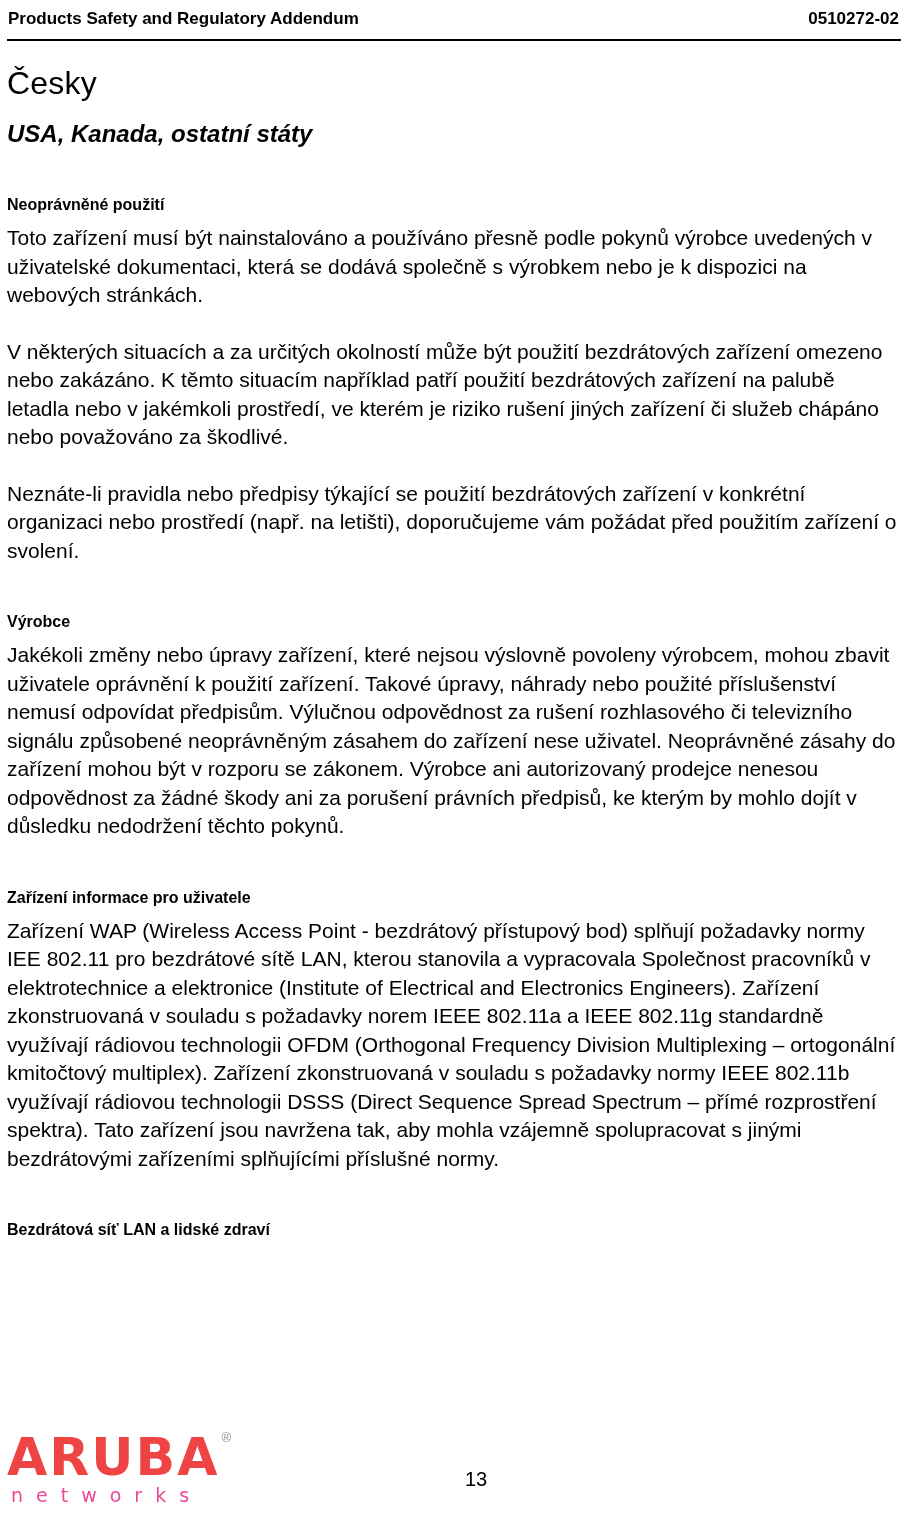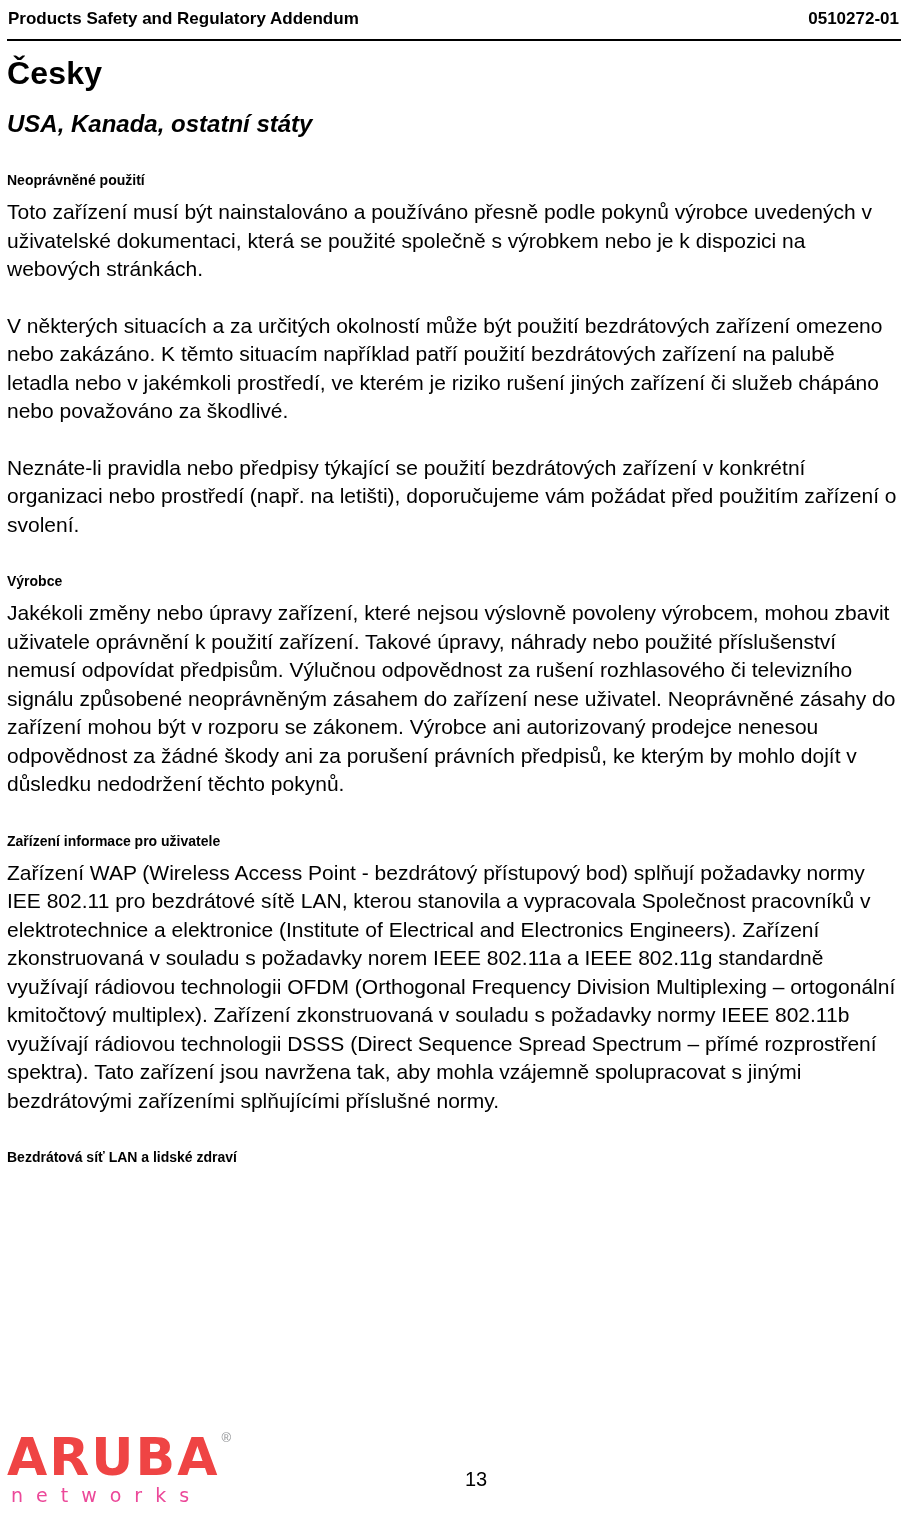--- a/index.html
+++ b/index.html
@@ -21,34 +21,34 @@
     justify-content: space-between;
     align-items: flex-start;
     font-size: 17px;
     font-weight: bold;
     padding: 3px 2px 10px 1px;
     border-bottom: 2px solid #000;
     gap: 20px;
   }
   h1.lang-title {
     font-size: 32px;
-    font-weight: bold;
-    margin: 14px 0 8px 0;
+    font-weight: normal;
+    margin: 24px 0 8px 0;
     letter-spacing: 0.2px;
   }
   h2.region-title {
     font-size: 24px;
     font-weight: bold;
     font-style: italic;
     margin: 18px 0 22px 0;
   }
   h3.section-heading {
-    font-size: 14px;
+    font-size: 16px;
     font-weight: bold;
-    margin: 34px 0 10px 0;
+    margin: 48px 0 10px 0;
   }
   p.body-par {
     font-size: 21px;
     line-height: 28.5px;
     margin: 0 0 28px 0;
   }
   .footer-logo {
     position: absolute;
     left: 7px;
     bottom: 8px;
@@ -85,30 +85,30 @@
     padding-left: 41px;
   }
 </style>
 </head>
 <body>
 
 <div class="page">
 
   <div class="header-row">
     <span>Products Safety and Regulatory Addendum</span>
-    <span>0510272-01</span>
+    <span>0510272-02</span>
   </div>
 
   <h1 class="lang-title">Česky</h1>
 
   <h2 class="region-title">USA, Kanada, ostatní státy</h2>
 
   <section>
     <h3 class="section-heading">Neoprávněné použití</h3>
-    <p class="body-par">Toto zařízení musí být nainstalováno a používáno přesně podle pokynů výrobce uvedených v uživatelské dokumentaci, která se použité společně s výrobkem nebo je k dispozici na webových stránkách.</p>
+    <p class="body-par">Toto zařízení musí být nainstalováno a používáno přesně podle pokynů výrobce uvedených v uživatelské dokumentaci, která se dodává společně s výrobkem nebo je k dispozici na webových stránkách.</p>
     <p class="body-par">V některých situacích a za určitých okolností může být použití bezdrátových zařízení omezeno nebo zakázáno. K těmto situacím například patří použití bezdrátových zařízení na palubě letadla nebo v jakémkoli prostředí, ve kterém je riziko rušení jiných zařízení či služeb chápáno nebo považováno za škodlivé.</p>
     <p class="body-par">Neznáte-li pravidla nebo předpisy týkající se použití bezdrátových zařízení v konkrétní organizaci nebo prostředí (např. na letišti), doporučujeme vám požádat před použitím zařízení o svolení.</p>
   </section>
 
   <section>
     <h3 class="section-heading">Výrobce</h3>
     <p class="body-par">Jakékoli změny nebo úpravy zařízení, které nejsou výslovně povoleny výrobcem, mohou zbavit uživatele oprávnění k použití zařízení. Takové úpravy, náhrady nebo použité příslušenství nemusí odpovídat předpisům. Výlučnou odpovědnost za rušení rozhlasového či televizního signálu způsobené neoprávněným zásahem do zařízení nese uživatel. Neoprávněné zásahy do zařízení mohou být v rozporu se zákonem. Výrobce ani autorizovaný prodejce nenesou odpovědnost za žádné škody ani za porušení právních předpisů, ke kterým by mohlo dojít v důsledku nedodržení těchto pokynů.</p>
   </section>
 
   <section>

